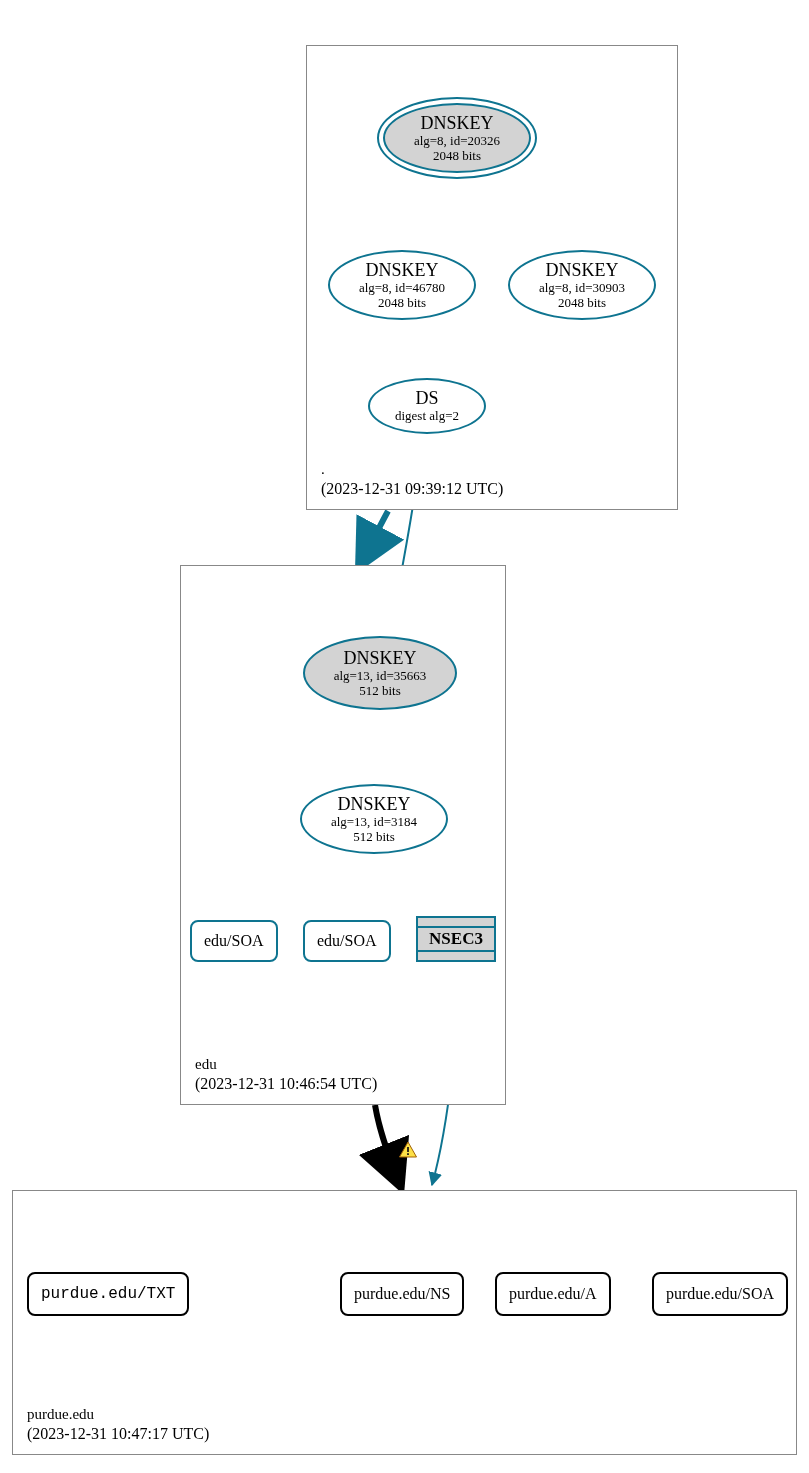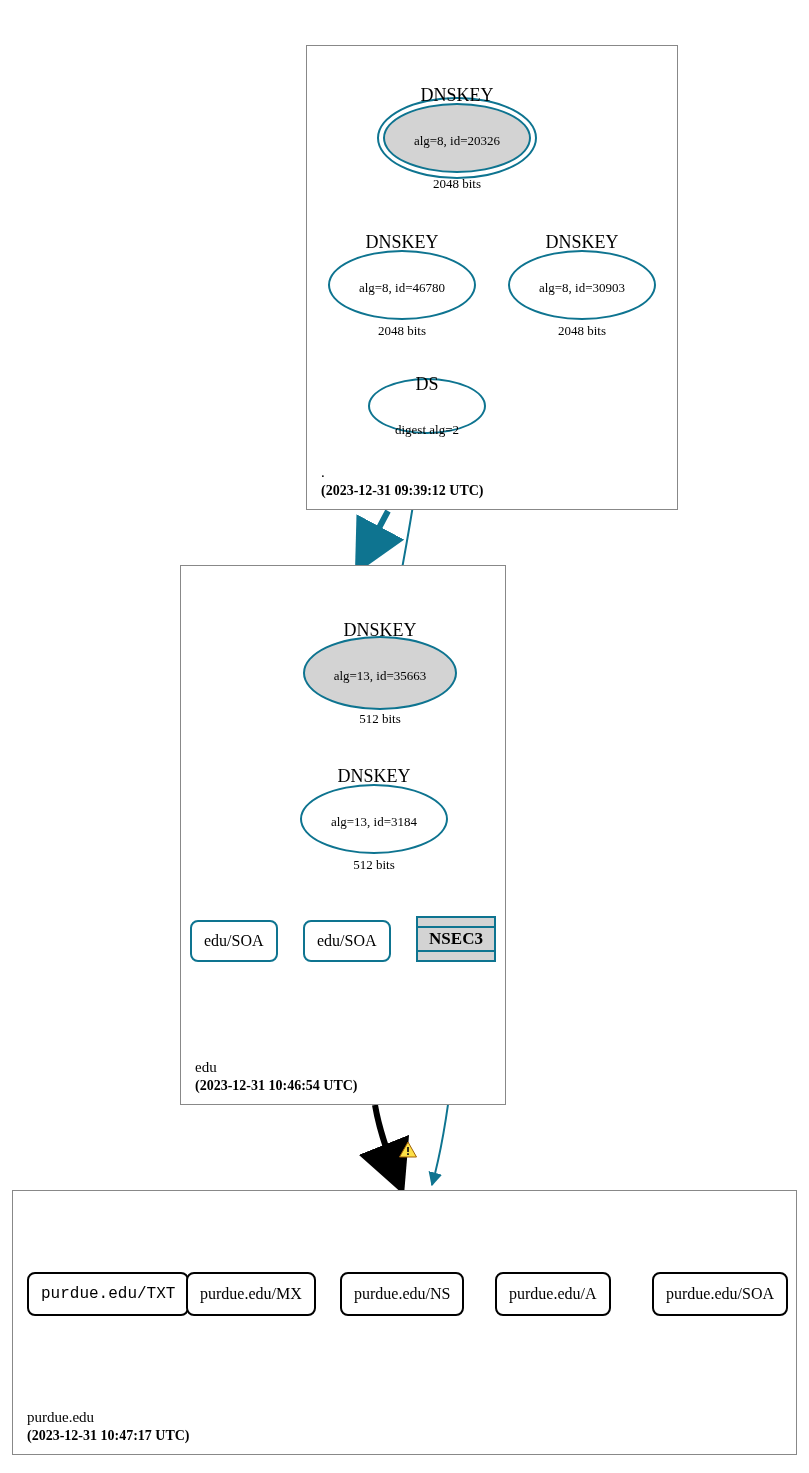--- a/index.html
+++ b/index.html
@@ -31,36 +31,34 @@
   }
   .zone-label {
     position: absolute;
     left: 14px;
     bottom: 10px;
     font-size: 15px;
     line-height: 1.25;
     color: #000;
   }
   .zone-label .ts {
-    font-size: 14px;
-    font-weight: bold;
+    font-size: 16px;
   }
 
   .ellipse-node {
     position: absolute;
     border: 2px solid #0E7490;
     border-radius: 50%;
     background: #fff;
     display: flex;
     flex-direction: column;
     align-items: center;
     justify-content: center;
     box-sizing: border-box;
     text-align: center;
-    gap: 28px;
   }
   .ellipse-node.grey { background: #d3d3d3; }
   .ellipse-node .big { font-size: 18px; }
   .ellipse-node .small { font-size: 13px; line-height: 1.15; }
 
   .dbl-ring {
     position: absolute;
     border: 2px solid #0E7490;
     border-radius: 50%;
     box-sizing: border-box;
@@ -233,23 +231,20 @@
   <div class="zone-box" style="left:12px; top:1190px; width:785px; height:265px;">
     <div class="zone-label">
       <div>purdue.edu</div>
       <div class="ts">(2023-12-31 10:47:17 UTC)</div>
     </div>
   </div>
 
   <div class="rrset black" style="left:27px;  top:1272px; height:44px;font-family:Liberation Mono, monospace;">
       <span>purdue.edu/TXT</span>
     </div>
-  <div class="rrset black" style="left:186px; top:1272px; height:44px;">
-      <span>purdue.edu/MX</span>
-    </div>
   <div class="rrset black" style="left:495px; top:1272px; height:44px;">
       <span>purdue.edu/A</span>
     </div>
   <div class="rrset black" style="left:340px; top:1272px; height:44px;">
       <span>purdue.edu/NS</span>
     </div>
   <div class="rrset black" style="left:636px; top:1272px; height:44px;margin-left:16px;">
       <span>purdue.edu/SOA</span>
     </div>
 

